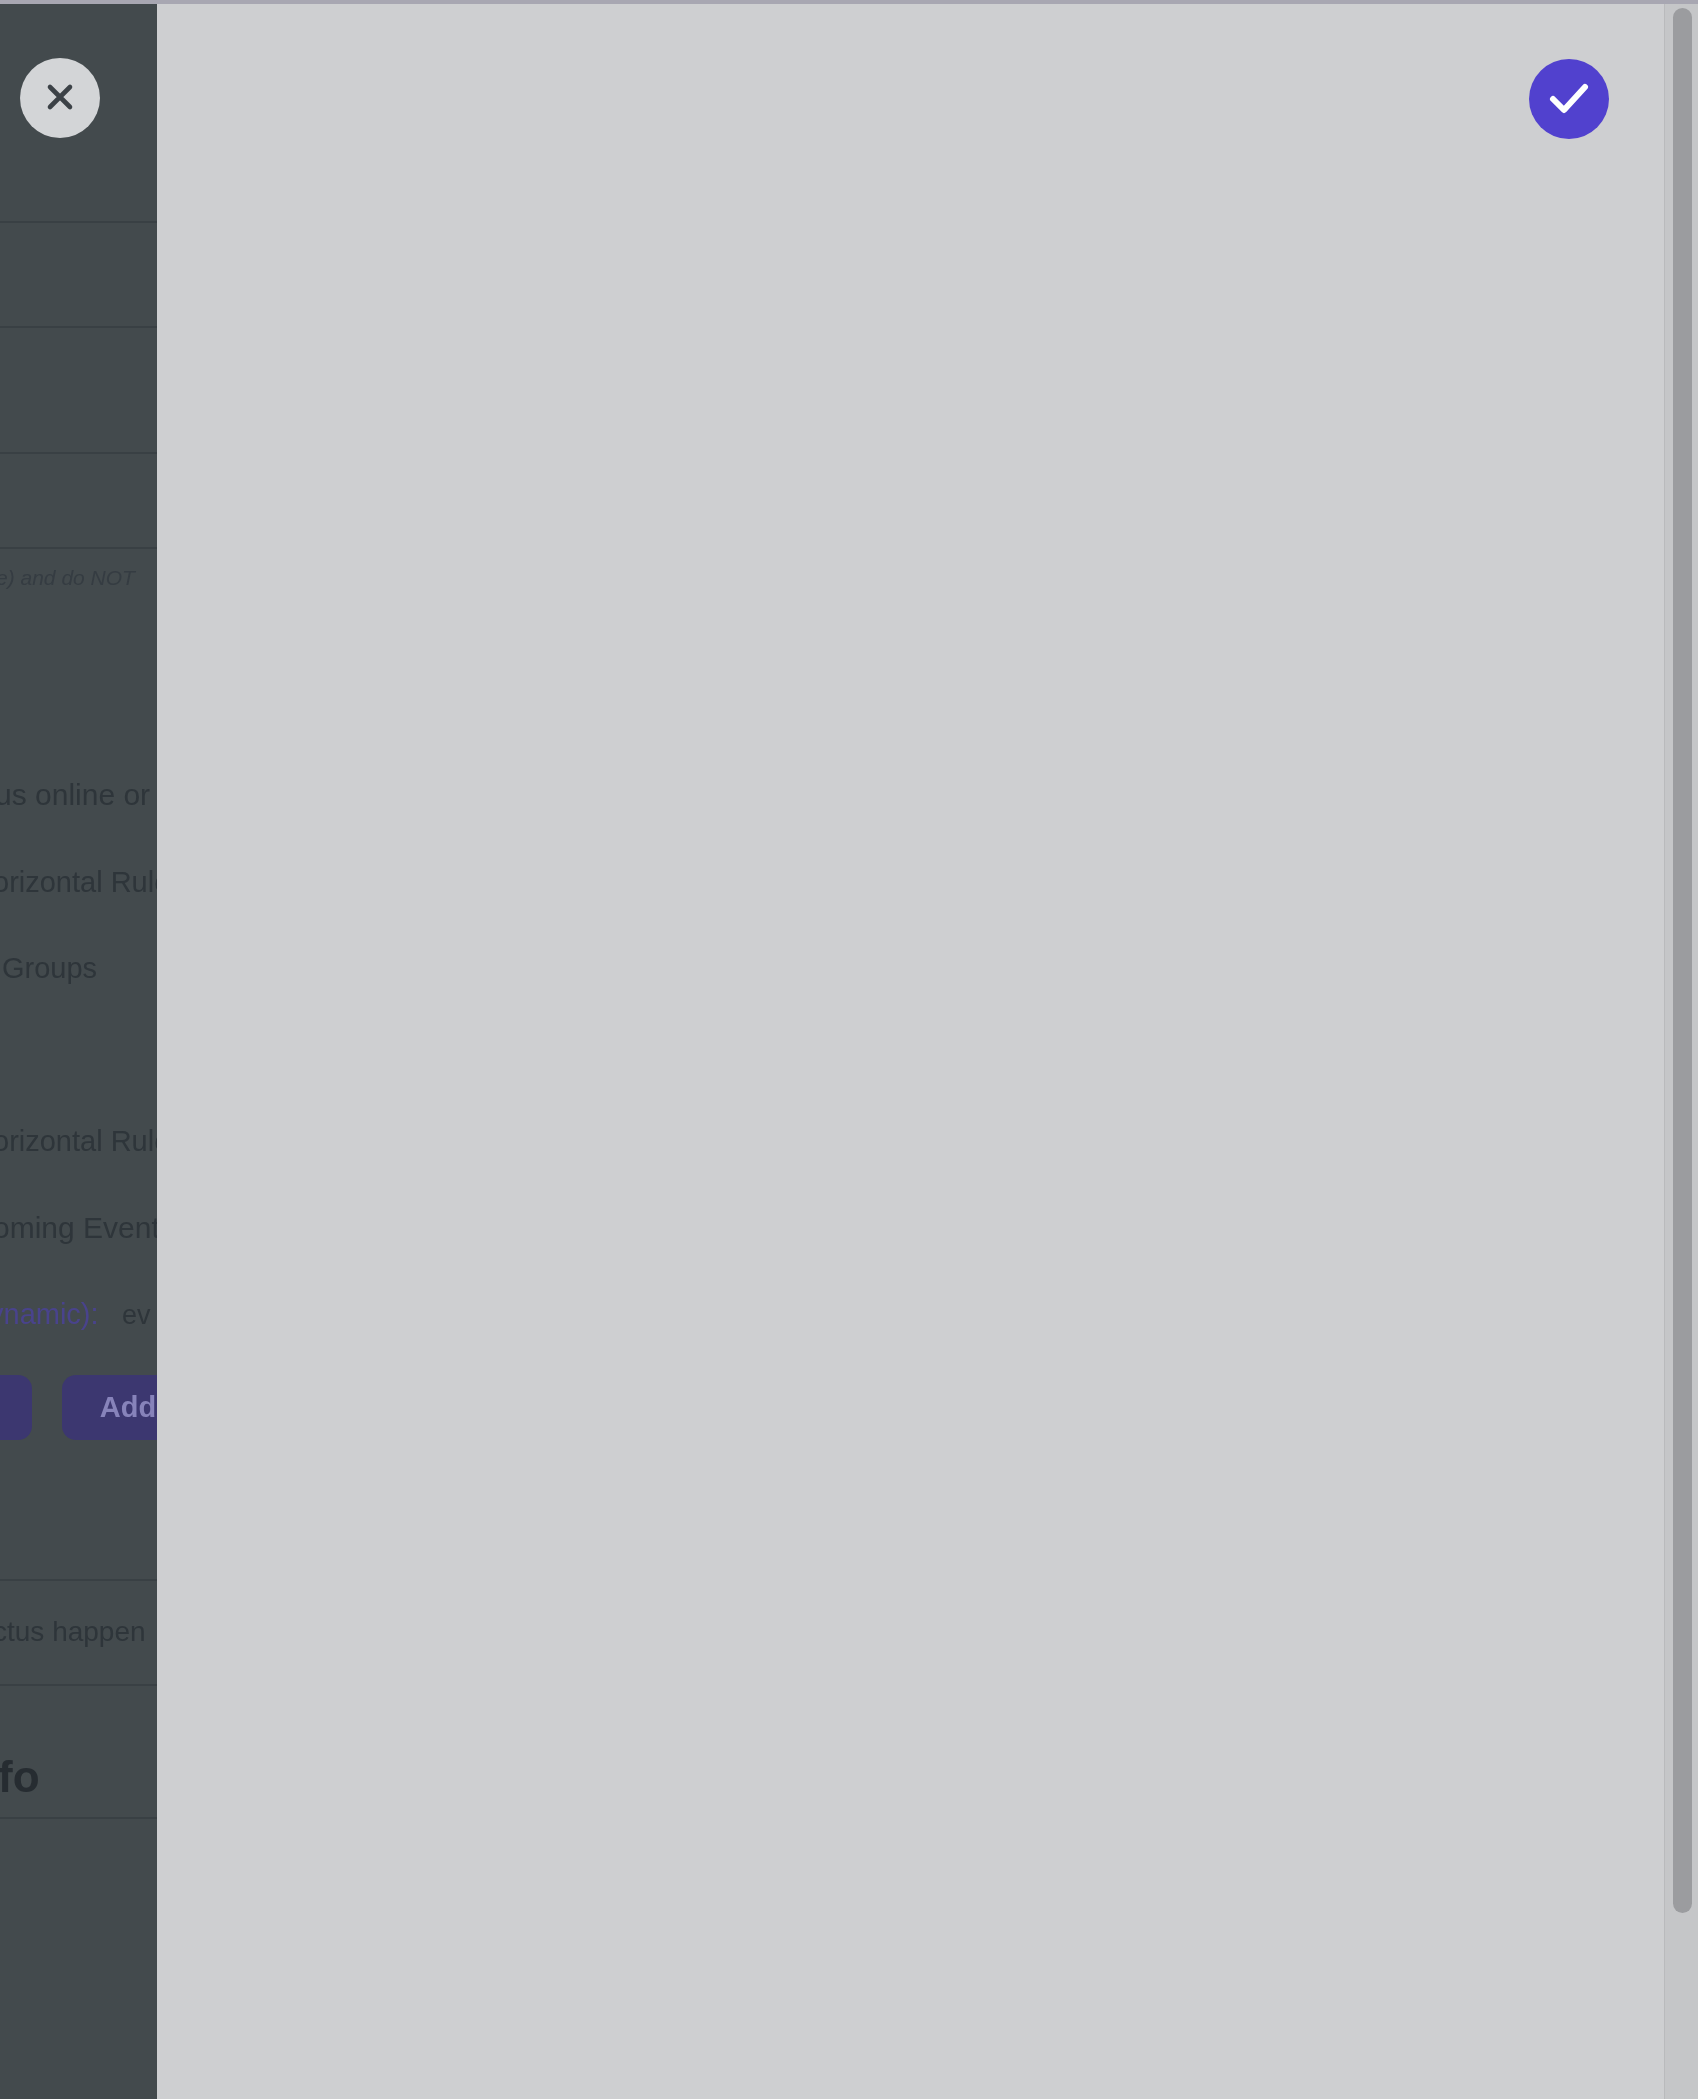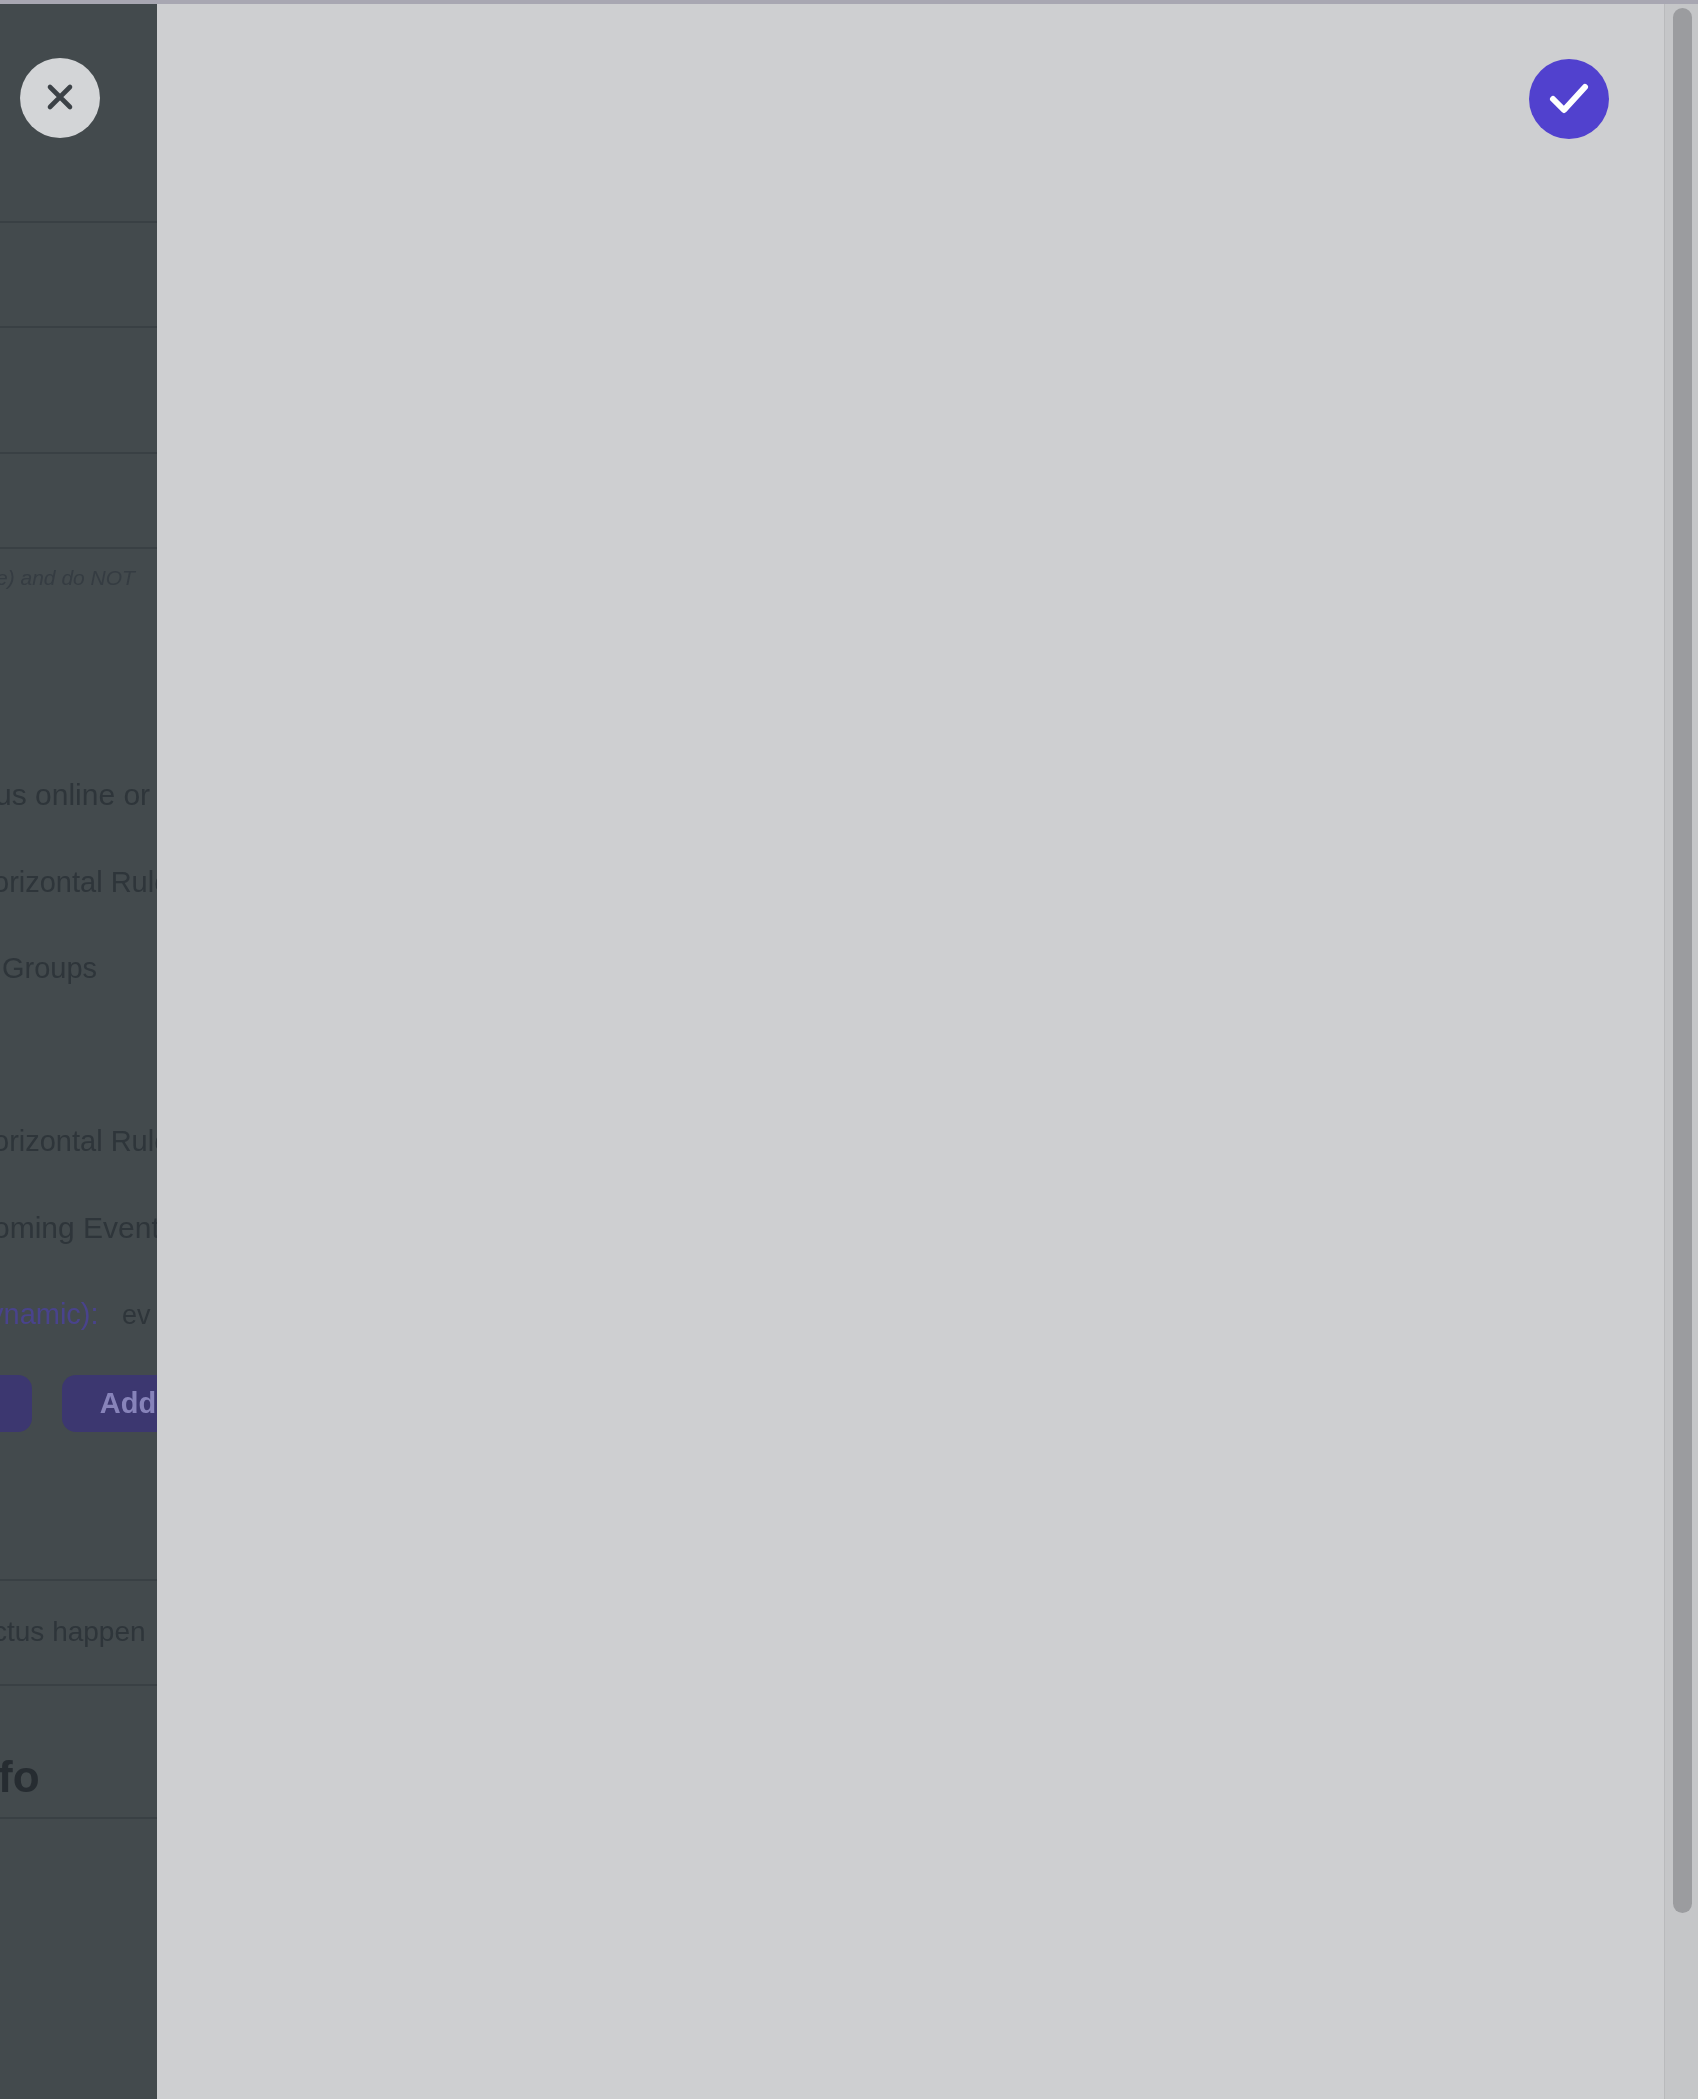--- a/index.html
+++ b/index.html
@@ -14,21 +14,21 @@
   .f-note{top:566px;left:-4px;font-size:21px;font-style:italic;color:#353c42;}
   .f-online{top:778px;left:-5px;font-size:30px;}
   .f-hr1{top:866px;left:-7px;}
   .f-groups{top:952px;left:2px;}
   .f-hr2{top:1125px;left:-7px;}
   .f-events{top:1211px;left:-7px;font-size:30px;}
   .f-dynamic{top:1298px;left:-11px;color:#49438c;}
   .f-dynamic-val{top:1300px;left:122px;font-size:27px;}
   .f-happen{top:1616px;left:-7px;font-size:28px;}
   .f-fo{top:1752px;left:-2px;font-size:44px;font-weight:700;color:#262c31;}
-  .sb-btn{position:absolute;top:1375px;height:57px;border-radius:14px;background:#3c3770;}
+  .sb-btn{position:absolute;top:1375px;height:65px;border-radius:14px;background:#3c3770;}
   .sb-btn-stub{left:-26px;width:58px;}
   .sb-btn-add{left:62px;width:132px;display:flex;align-items:center;justify-content:center;
               color:#8783ba;font-weight:700;font-size:29px;}
 
   
   .modal{position:absolute;left:157px;top:4px;width:1541px;height:2095px;background:#cecfd1;z-index:2;}
   
   .abs{position:absolute;}
 
   .close-btn{position:absolute;left:20px;top:58px;width:80px;height:80px;border-radius:50%;

